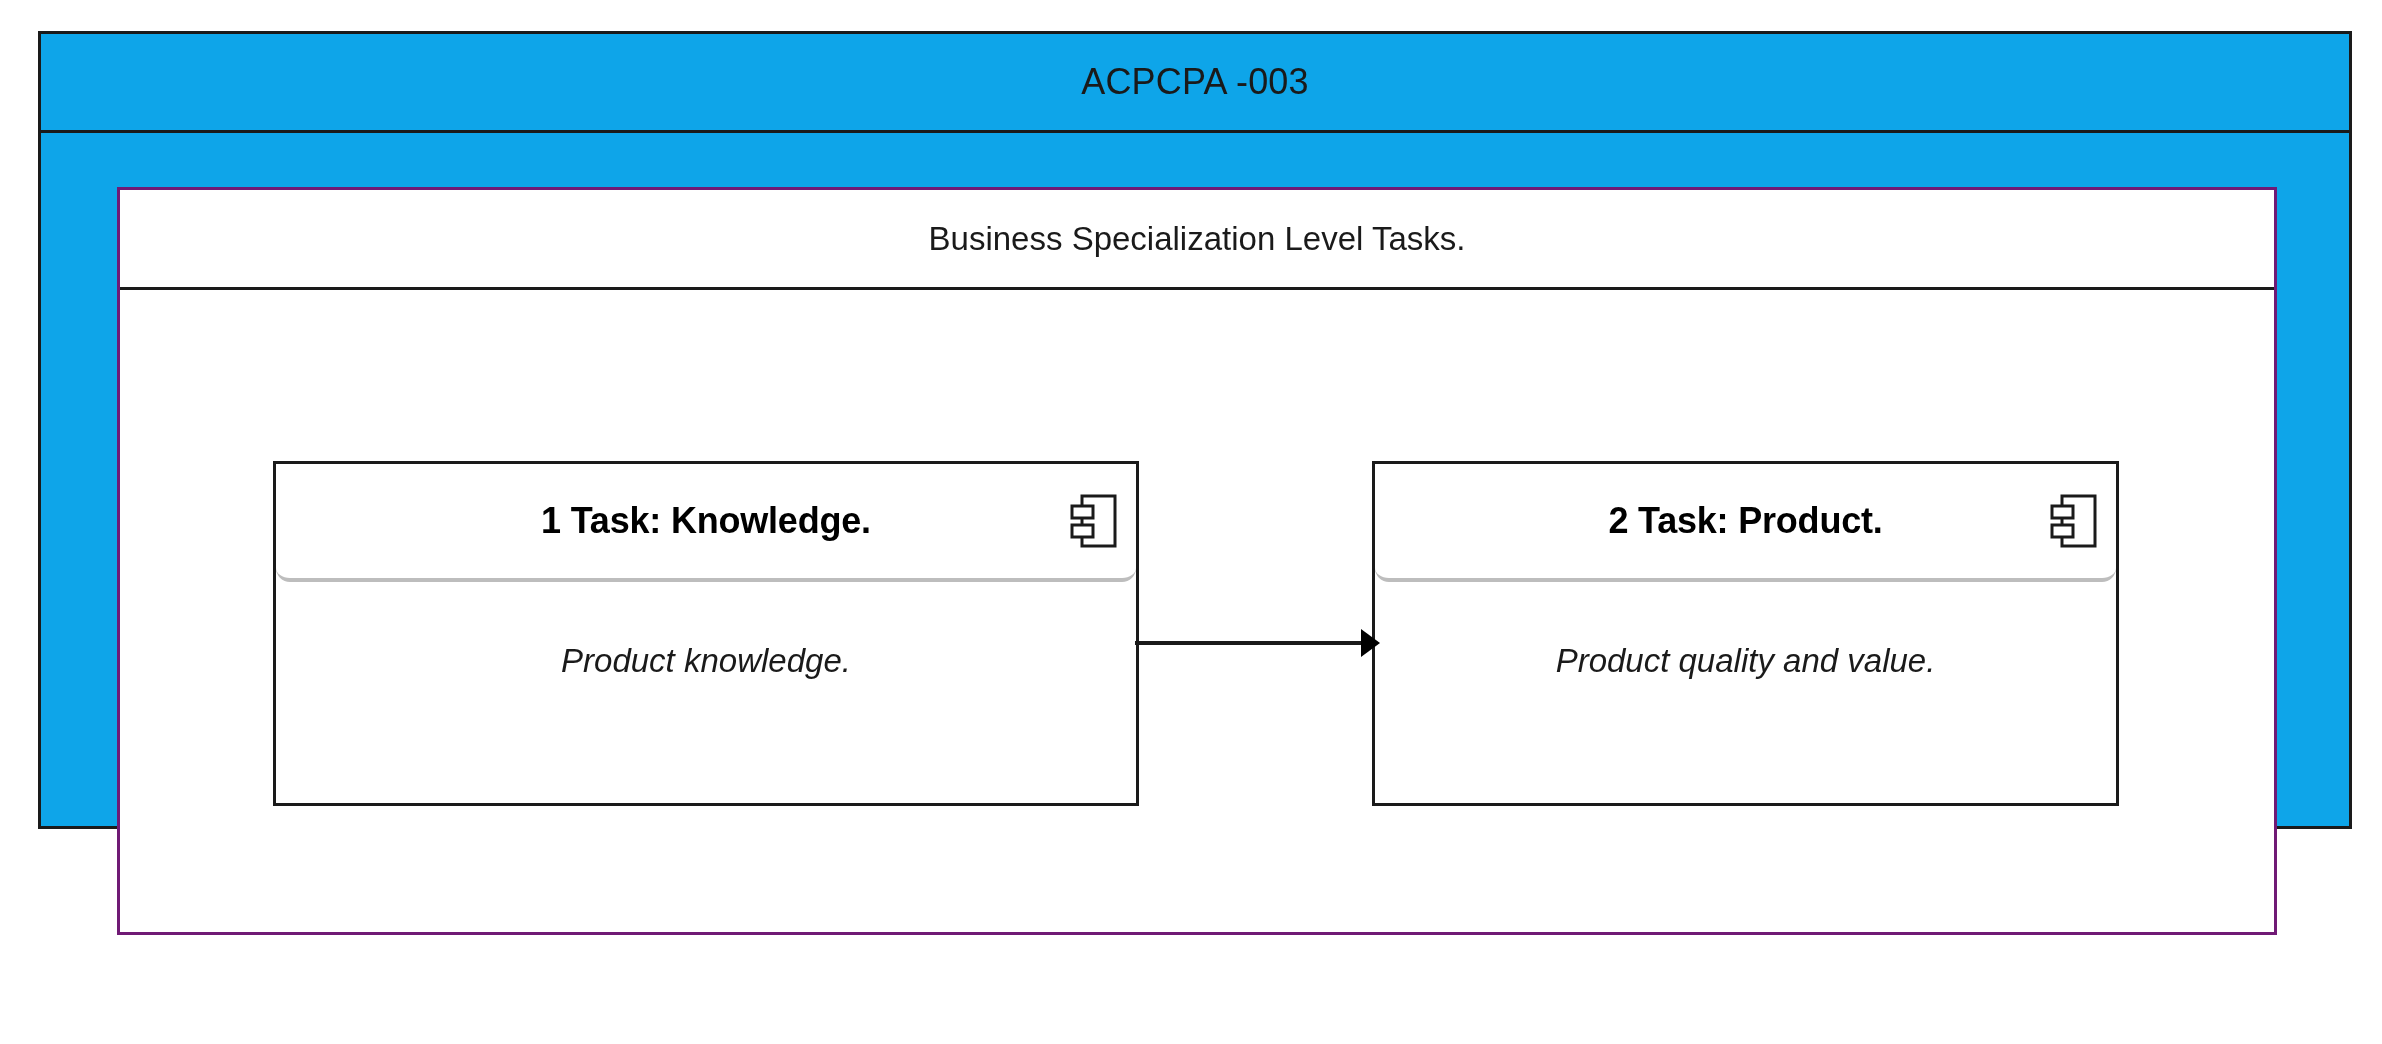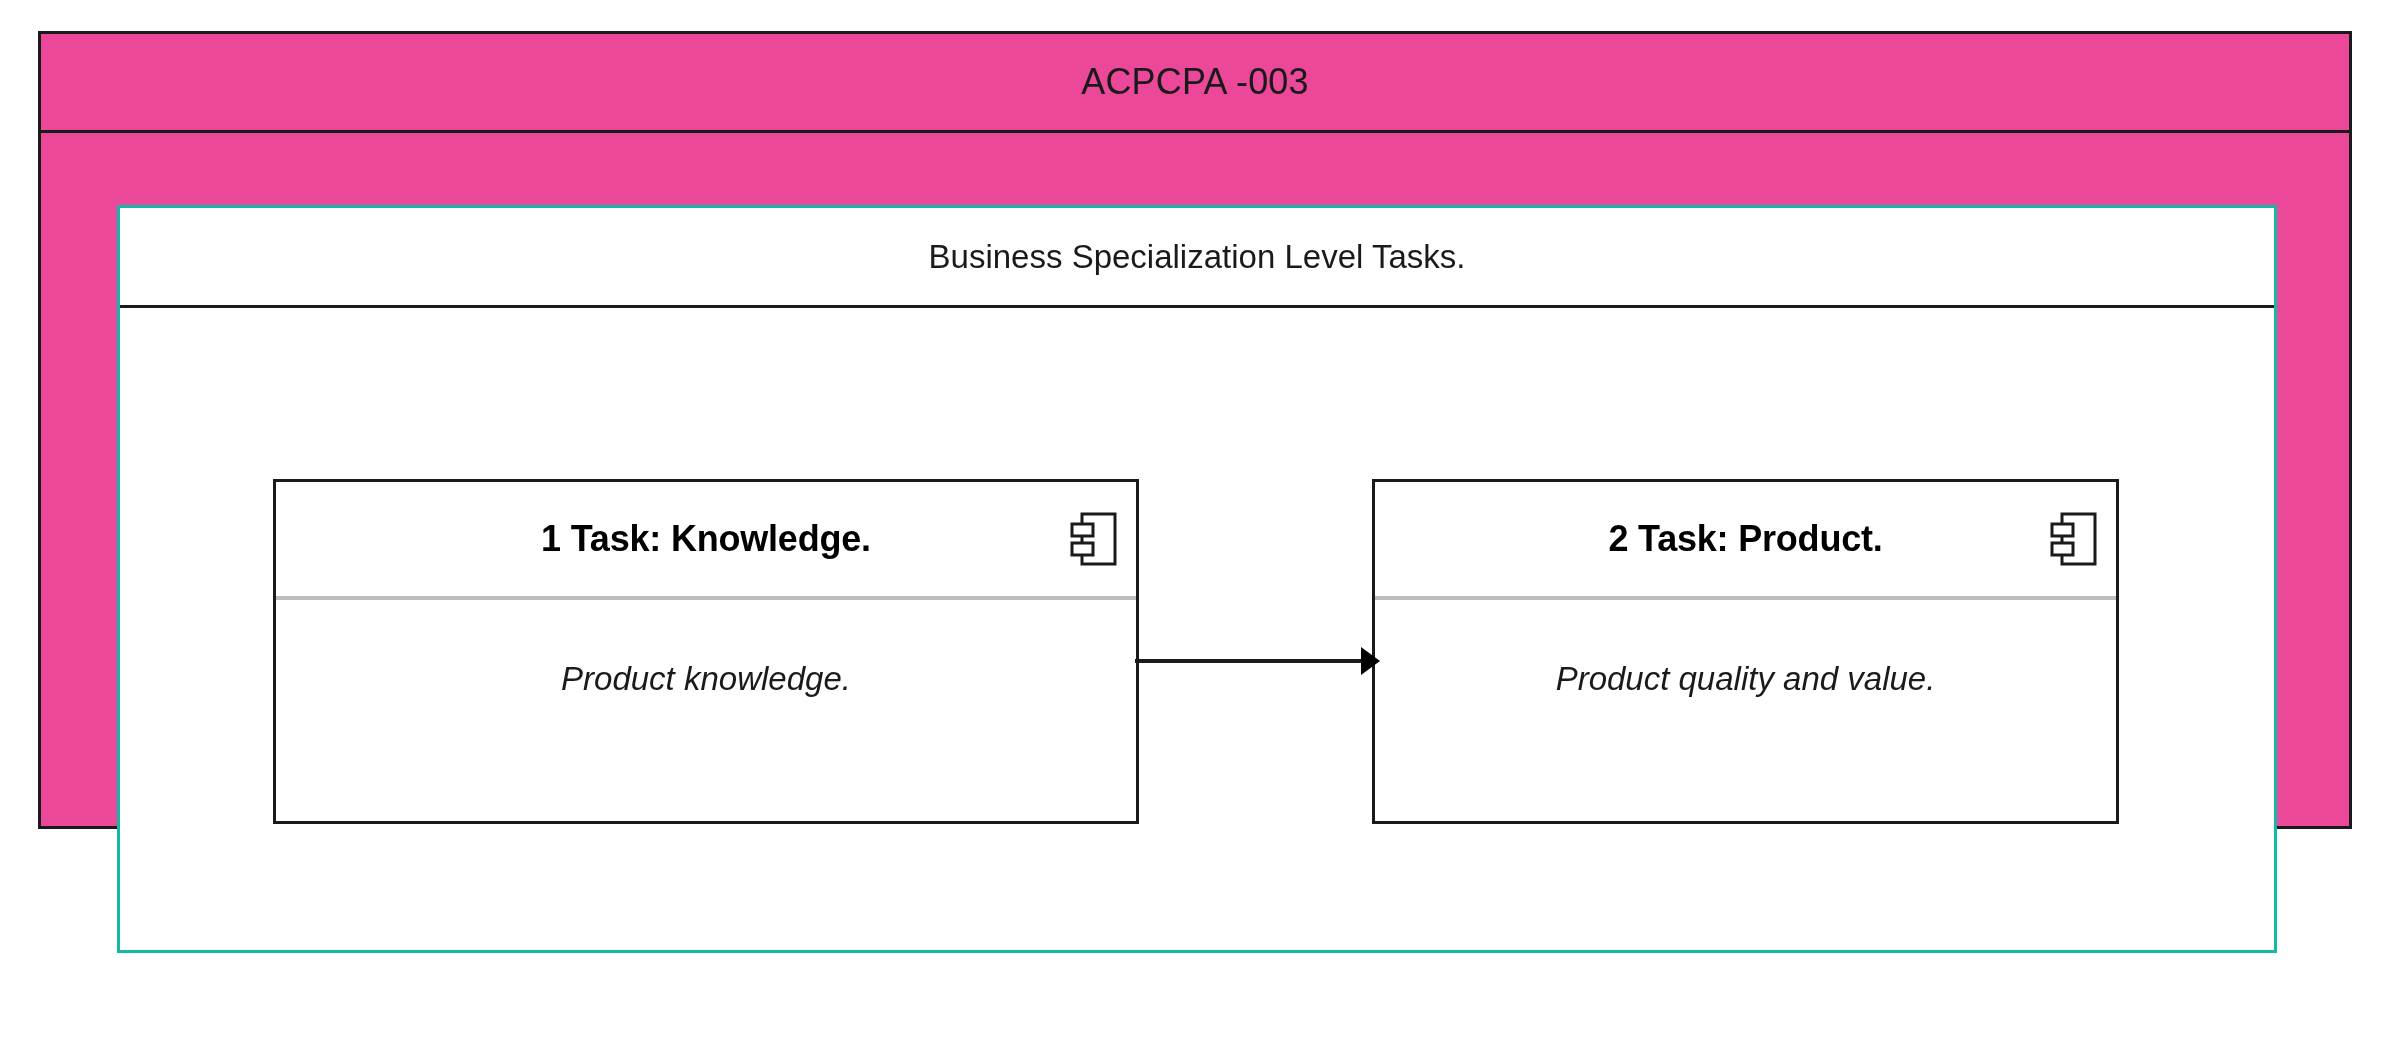--- a/index.html
+++ b/index.html
@@ -18,21 +18,21 @@
 
   
   .outer-frame {
     position: absolute;
     left: 38px;
     top: 31px;
     width: 2314px;   
     height: 798px;   
     box-sizing: border-box;
     border: 3px solid #1a1a1a;
-    background: #ec4899;
+    background: #0ea5e9;
   }
   .outer-title-band {
     position: absolute;
     left: 0;
     top: 0;
     right: 0;
     height: 99px;    
     box-sizing: border-box;
     border-bottom: 3px solid #1a1a1a;
     display: flex;
@@ -44,25 +44,25 @@
     font-weight: 400;
     color: #1a1a1a;
     letter-spacing: 0.2px;
     white-space: nowrap;
   }
 
   
   .inner-panel {
     position: absolute;
     left: 76px;      
-    top: 171px;      
+    top: 153px;      
     width: 2160px;   
     height: 748px;   
     box-sizing: border-box;
-    border: 3px solid #14b8a6;
+    border: 3px solid #701a75;
     background: #ffffff;
   }
   .inner-title-band {
     position: absolute;
     left: 0;
     top: 0;
     right: 0;
     height: 100px;   
     box-sizing: border-box;
     border-bottom: 3px solid #1a1a1a;
@@ -107,20 +107,21 @@
   }
 
   .component-header {
     position: relative;
     height: 118px;   
     box-sizing: border-box;
     border-bottom: 4px solid #bdbdbd;
     display: flex;
     align-items: center;
     justify-content: center;
+    border-radius: 14px;
   }
   .component-title {
     font-size: 36px;
     font-weight: 700;
     color: #000000;
     white-space: nowrap;
     letter-spacing: -0.2px;
   }
   .component-icon {
     position: absolute;

